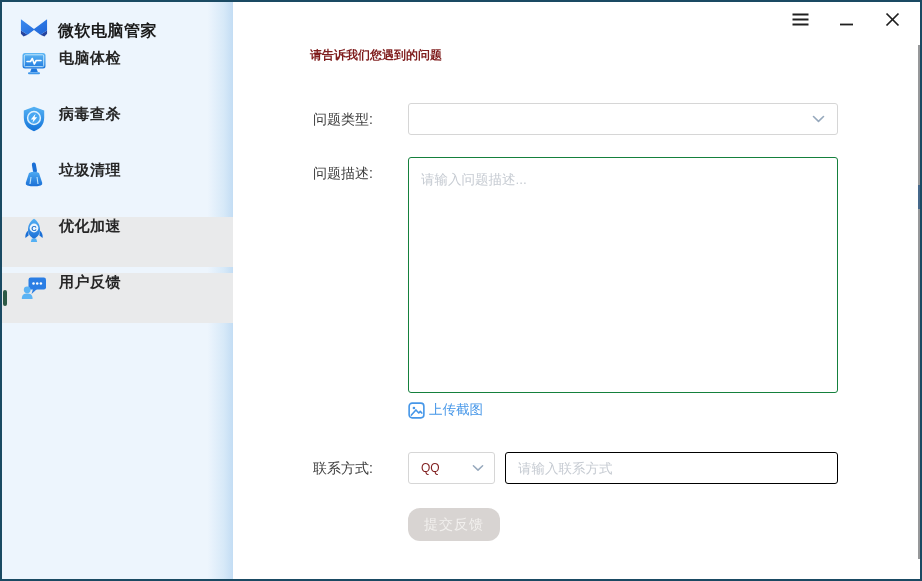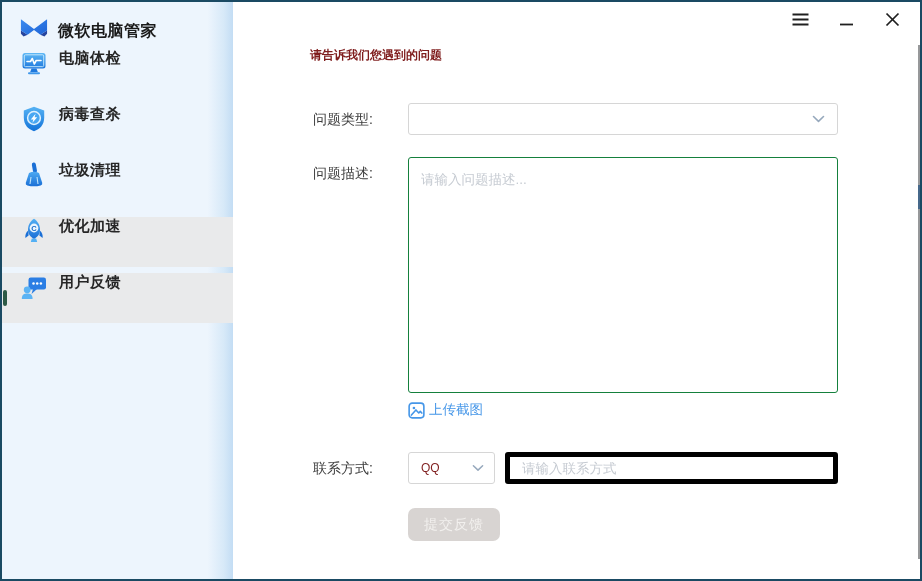--- a/index.html
+++ b/index.html
@@ -41,26 +41,26 @@
   .desc-area { position:absolute; left:175px; top:155px; width:430px; height:236px;
     border:1px solid #15803d; border-radius:3px; resize:none; padding:13px 12px;
     font-family:"Liberation Sans","DejaVu Sans",sans-serif; font-size:13.5px; color:#333; outline:none; }
   .desc-area::placeholder { color:#c6cbd2; }
 
   .upload-link { position:absolute; left:175px; top:399px; display:flex; align-items:center; gap:4px;
     text-decoration:none; cursor:pointer; }
   .upload-link span { font-size:13.5px; color:#4596e8; }
 
   .contact-input { position:absolute; left:272px; top:450px; width:333px; height:32px;
-    border:5px solid #000000; border-radius:3px; padding:10px 12px; font-size:13.5px; color:#333; outline:none;
+    border:1px solid #000000; border-radius:3px; padding:10px 12px; font-size:13.5px; color:#333; outline:none;
     font-family:"Liberation Sans","DejaVu Sans",sans-serif; }
   .contact-input::placeholder { color:#c6cbd2; }
 
   .submit-btn { position:absolute; left:175px; top:506px; width:92px; height:33px; border:none;
-    border-radius:7px; background:#d8d4d2; color:#f2f0ee; font-size:14px; letter-spacing:1px;
+    border-radius:12px; background:#d8d4d2; color:#f2f0ee; font-size:14px; letter-spacing:1px;
     font-family:"Liberation Sans","DejaVu Sans",sans-serif; cursor:default; }
 
   .scroll-track { position:absolute; right:0; top:43px; bottom:20px; width:2px; background:#97989a; }
   .scroll-thumb { position:absolute; right:0; top:183px; width:2px; height:24px; background:#46688a; }
 </style>
 </head>
 <body>
 
 <div class="window">
 

